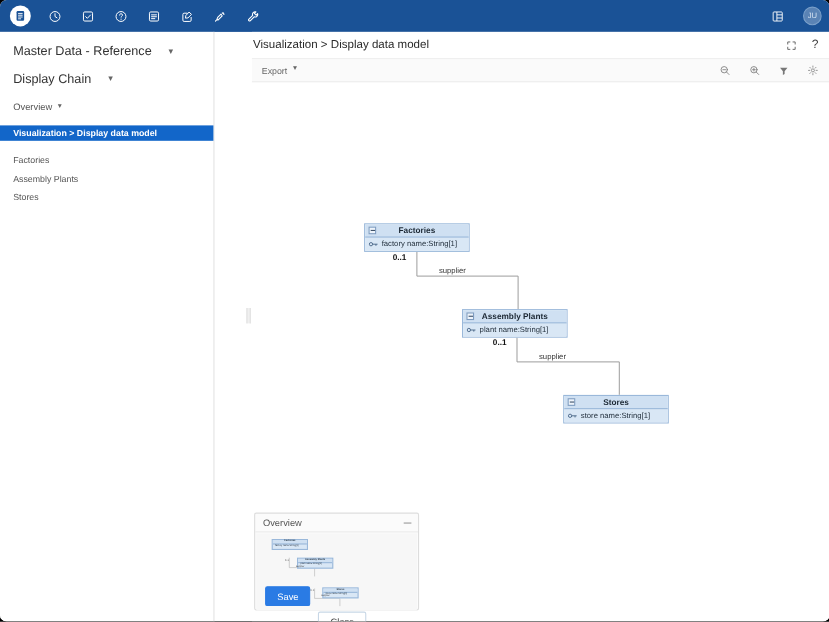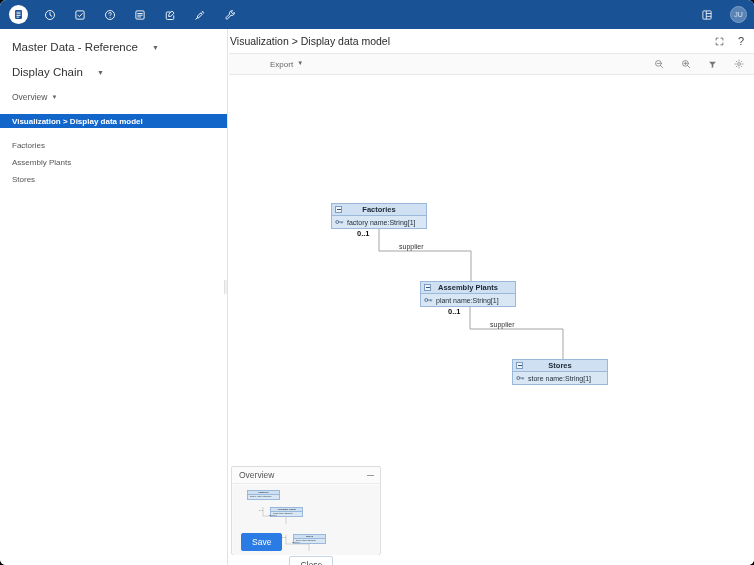--- a/index.html
+++ b/index.html
@@ -39,21 +39,21 @@
   }
   .avatar {
     width: 17px; height: 17px; border-radius: 50%;
     background: #5a83b5; color: #d6e3f2;
     font-size: 7px; display: flex; align-items: center; justify-content: center;
     margin-left: 8px; border: 1px solid #7a9fc9;
   }
 
   
   .leftpanel {
-    position: absolute; left: 0; top: 29px; width: 228px; height: 536px;
+    position: absolute; left: 0; top: 29px; width: 195px; height: 536px;
     background: #ffffff; border-right: 1px solid #e3e3e3;
   }
   .lp-title {
     font-size: 11.5px; color: #333; padding: 12px 12px 0 12px;
     display: flex; align-items: center;
   }
   .lp-title .caret { margin-left: 14px; color: #666; font-size: 7px; }
   .lp-sub {
     font-size: 11.5px; color: #333; padding: 13px 12px 0 12px;
     display: flex; align-items: center;
@@ -95,21 +95,21 @@
   }
   .main-header-icons { margin-left: auto; display: flex; align-items: center; gap: 14px; }
   .hdr-icon { color: #555; display: flex; align-items: center; }
 
   .main-toolbar {
     height: 21px; background: #fafafa;
     border-bottom: 1px solid #e8e8e8;
     display: flex; align-items: center; padding: 0 10px 0 9px;
   }
   .export-btn {
-    font-size: 8px; color: #666; display: flex; align-items: flex-start; margin-left: 32px;
+    font-size: 8px; color: #666; display: flex; align-items: flex-start;
   }
   .export-btn .caret { margin-left: 4px; font-size: 6px; }
   .toolbar-icons { margin-left: auto; display: flex; align-items: center; gap: 17px; }
   .tbi { color: #777; display: flex; align-items: center; }
 
   
   .canvas {
     position: relative;
     height: 489px; background: #ffffff; overflow: hidden;
   }

